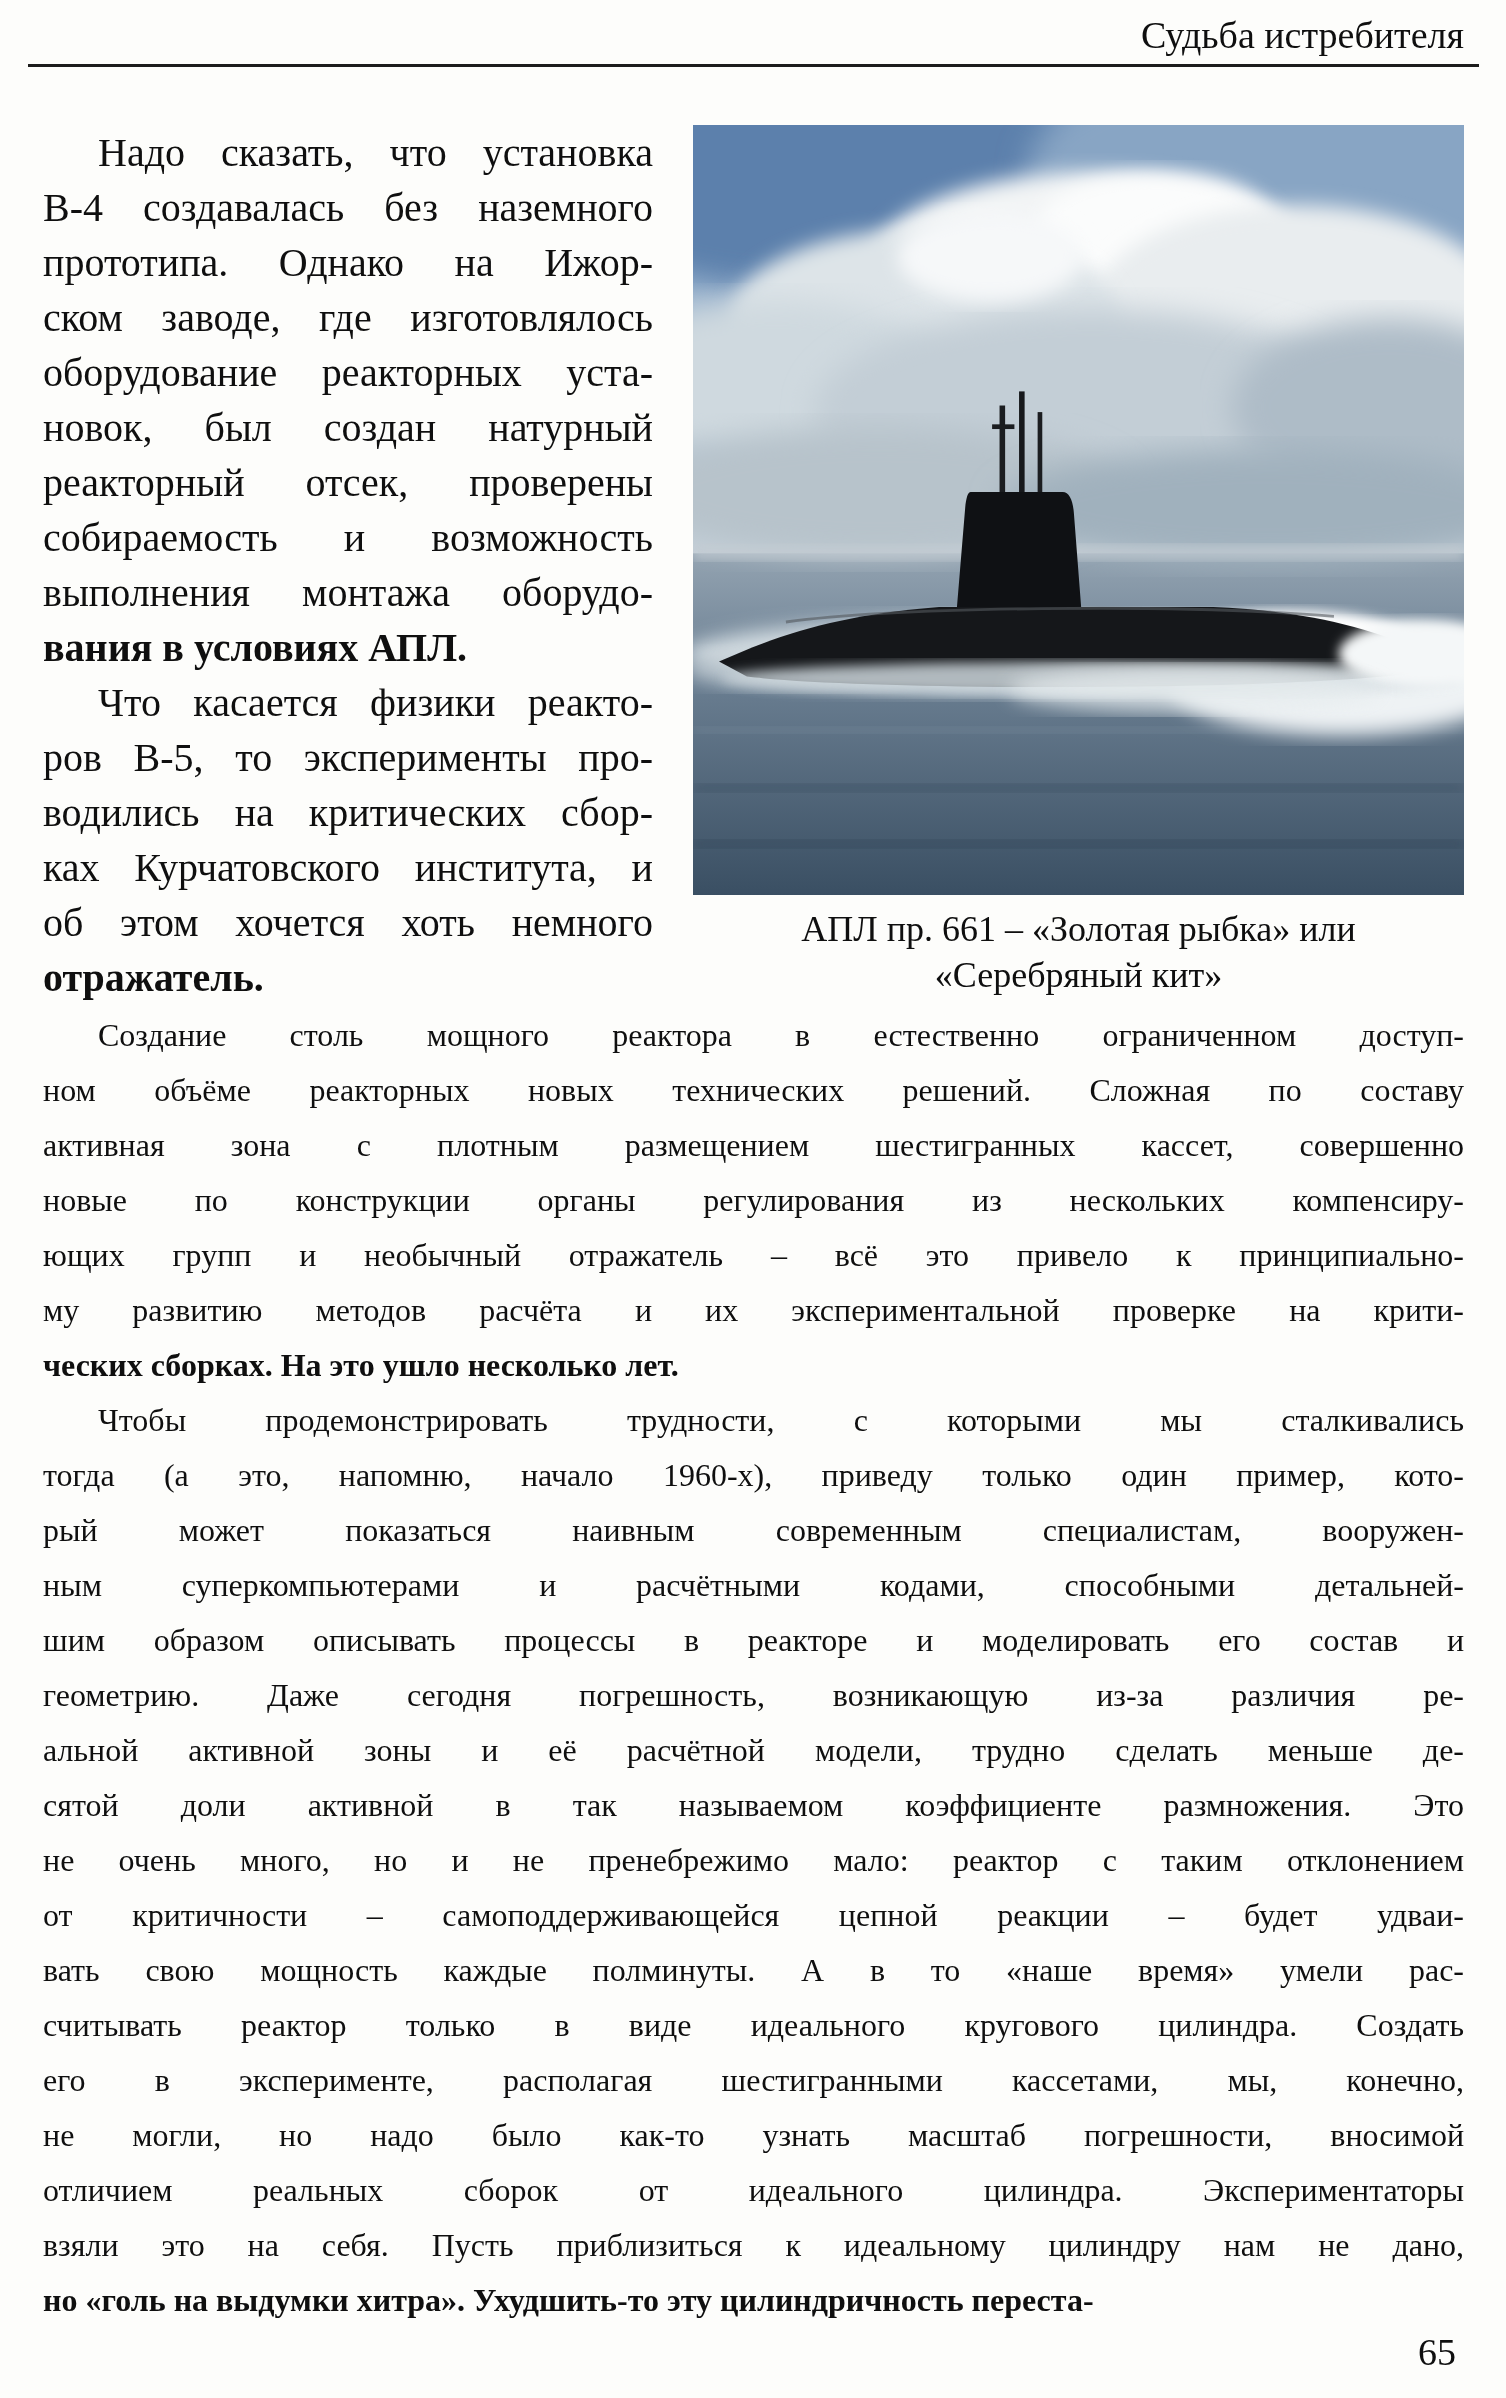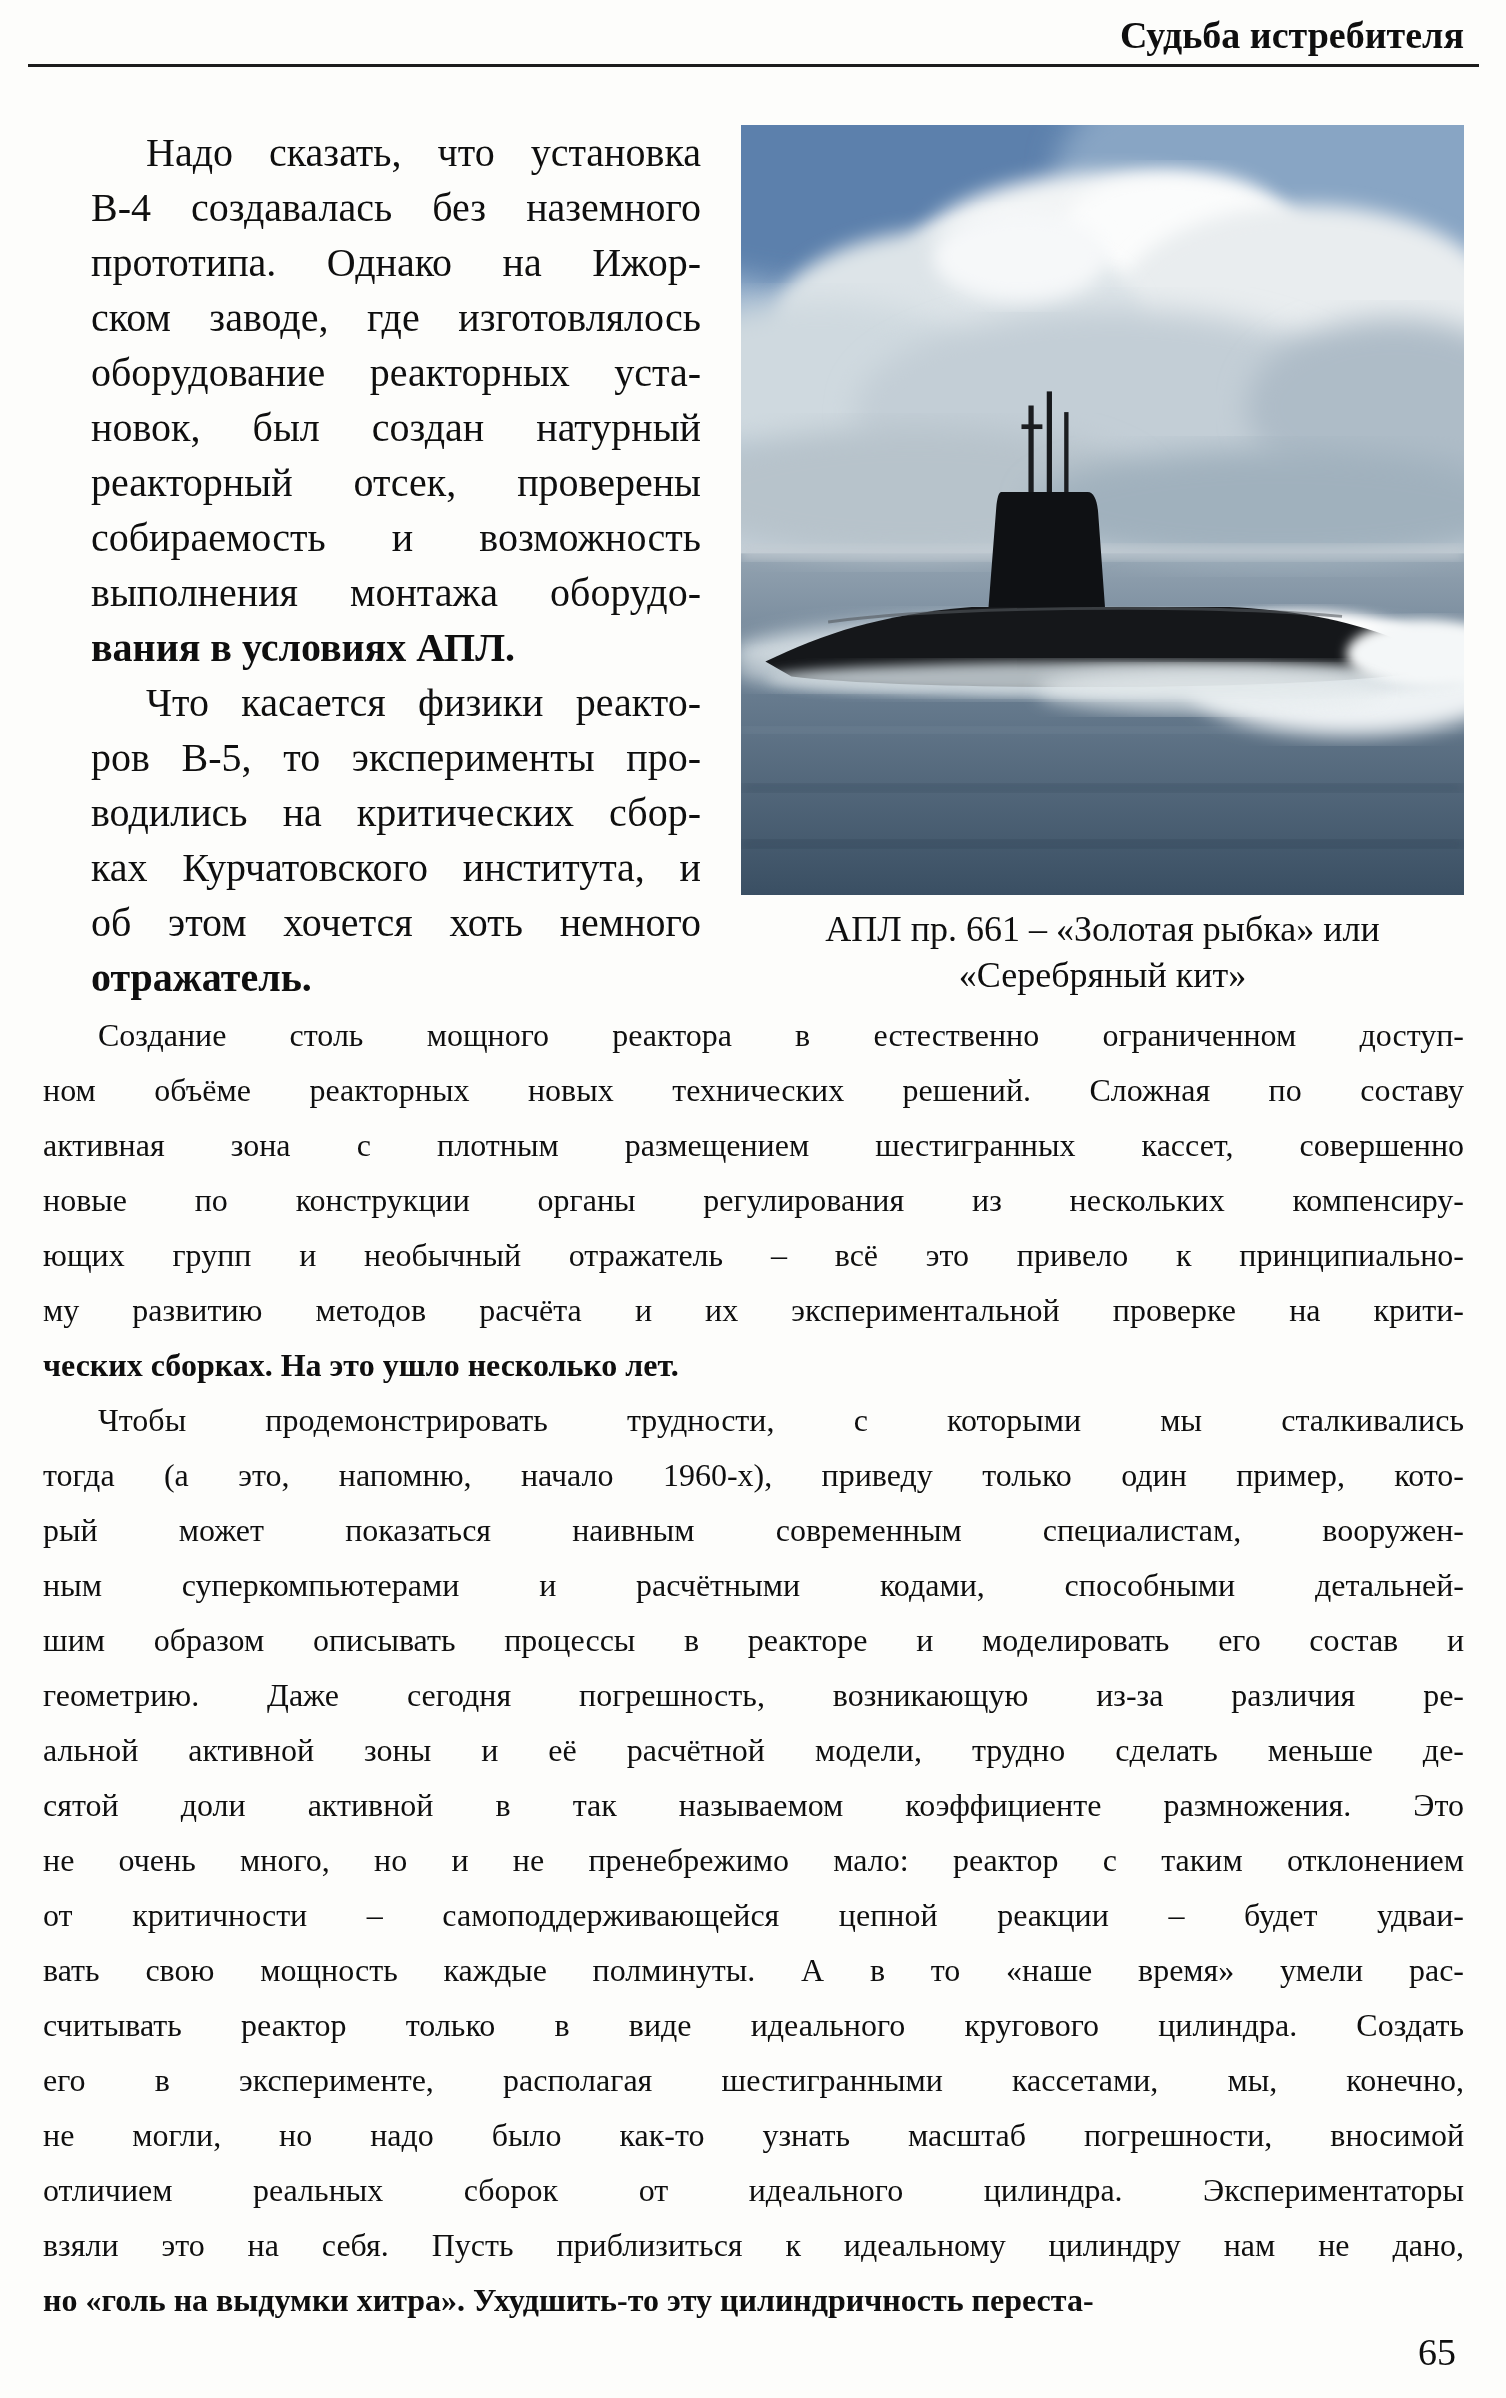--- a/index.html
+++ b/index.html
@@ -14,31 +14,29 @@
     position:relative;
     width:1507px; height:2398px;
     box-sizing:border-box;
     padding:0 43px;
   }
   .header-row {
     padding-top:13px;
     text-align:right;
     font-size:38px;
     line-height:45px;
-    font-weight:bold;
   }
   .rule {
     margin:5.6px -15px 0 -15px;
     border-top:3.8px solid #1c1c1c;
   }
   .top-section {
     display:flex;
     gap:40px;
     margin-top:58px;
-    margin-left:48px;
   }
   .left-col {
     flex:0 0 610px;
     width:610px;
     font-size:40px;
     line-height:55px;
   }
   .right-col { flex:1; min-width:0; }
   .photo-frame {
     width:100%; height:770px;

